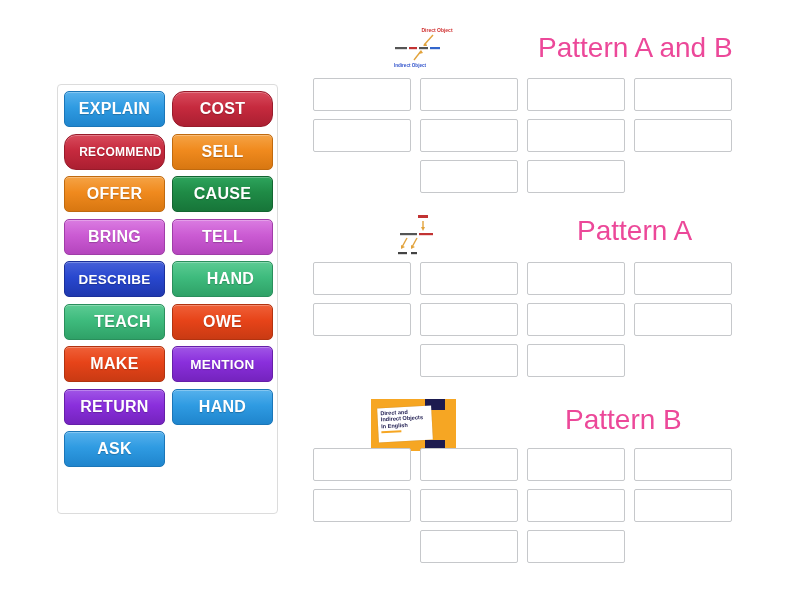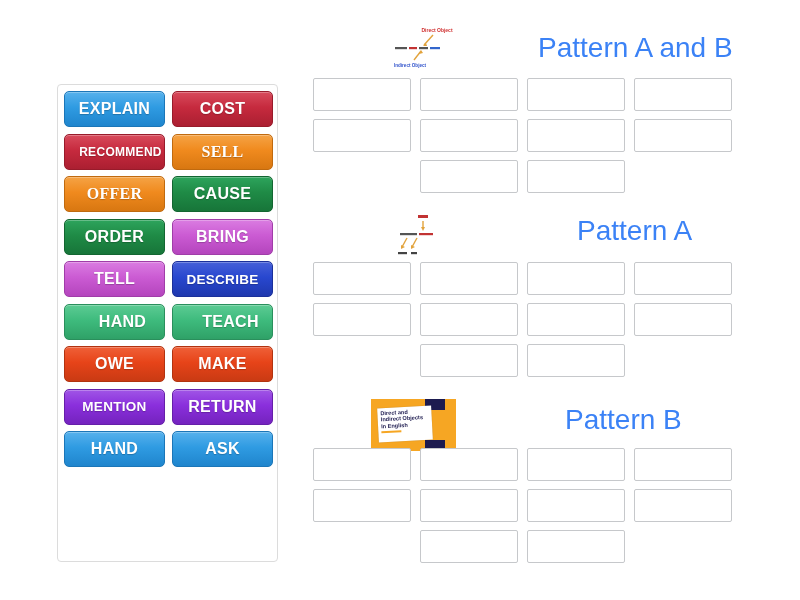--- a/index.html
+++ b/index.html
@@ -2,47 +2,47 @@
 <html><head>
 <meta charset="utf-8">
 <style>
   html,body{margin:0;padding:0;background:#ffffff;}
   #stage{
     position:relative;width:800px;height:600px;background:#ffffff;overflow:hidden;
     font-family:"Liberation Sans", sans-serif;
   }
   
   .word-bank{
-    position:absolute;left:57px;top:84px;width:221px;height:478px;
+    position:absolute;left:57px;top:84px;width:221px;height:430px;
     background:#ffffff;border:1px solid #dcdcdc;border-radius:4px;
     box-sizing:border-box;padding:6px;
     display:grid;grid-template-columns:101px 101px;grid-auto-rows:36px;
     column-gap:7px;row-gap:6.5px;
   }
   .tile{
     border-radius:5px;border:1px solid transparent;box-sizing:border-box;
     display:flex;align-items:center;justify-content:center;
     color:#ffffff;font-weight:bold;font-size:16px;letter-spacing:.3px;
     text-shadow:0 1px 1px rgba(0,0,0,.22);cursor:grab;
     box-shadow:inset 0 1px 0 rgba(255,255,255,.28);
   }
   .tile.small{font-size:12px;padding-left:12px;}
   .tile.mid{font-size:13.5px;}
   .c-sky     {background:linear-gradient(#56b1ec,#2f9be2 45%,#1f85cd);border-color:#1b76b8;}
-  .c-crimson {background:linear-gradient(#d84b5c,#c62a3e 45%,#ab1f31);border-color:#981b2b;}
-  .c-orange  {background:linear-gradient(#f5a345,#f08a1e 45%,#d87711);border-color:#c06a0f;font-family:Liberation Serif, serif;}
+  .c-crimson {background:linear-gradient(#d84b5c,#c62a3e 45%,#ab1f31);border-color:#981b2b;border-radius:12px;}
+  .c-orange  {background:linear-gradient(#f5a345,#f08a1e 45%,#d87711);border-color:#c06a0f;}
   .c-green   {background:linear-gradient(#2da45c,#1f8b46 45%,#177539);border-color:#136631;}
   .c-orchid  {background:linear-gradient(#da7ce1,#cb5bd3 45%,#b445bd);border-color:#a03da8;}
   .c-royal   {background:linear-gradient(#4660d8,#2847cf 45%,#1f38ae);border-color:#1b309a;}
   .c-emerald {background:linear-gradient(#5ccb93,#3ebb7d 45%,#2fa167);border-color:#2a8f5c;padding-left:16px;}
   .c-orangered{background:linear-gradient(#ef6038,#e74419 45%,#c93a13);border-color:#b23310;}
   .c-purple  {background:linear-gradient(#a055e6,#8a2fdc 45%,#7423be);border-color:#661fa9;}
   
   .group-title{
-    position:absolute;font-size:28px;line-height:30px;color:#3b82f6;
+    position:absolute;font-size:28px;line-height:30px;color:#ec4899;
     white-space:nowrap;font-weight:400;
   }
   .thumb{position:absolute;}
   .thumb svg{display:block;}
   .thumb-card{
     position:absolute;left:371px;top:399px;width:85px;height:52px;
     background:#f6a623;overflow:hidden;
   }
   .thumb-card .navy-block{position:absolute;width:20px;height:11px;background:#1d1b4f;left:54px;}
   .thumb-card .card{
@@ -77,21 +77,20 @@
 
 <div id="stage">
 
   <div class="word-bank">
     <div class="tile c-sky">EXPLAIN</div>
     <div class="tile c-crimson">COST</div>
     <div class="tile c-crimson small">RECOMMEND</div>
     <div class="tile c-orange">SELL</div>
     <div class="tile c-orange">OFFER</div>
     <div class="tile c-green">CAUSE</div>
-    <div class="tile c-green">ORDER</div>
     <div class="tile c-orchid">BRING</div>
     <div class="tile c-orchid">TELL</div>
     <div class="tile c-royal mid">DESCRIBE</div>
     <div class="tile c-emerald">HAND</div>
     <div class="tile c-emerald">TEACH</div>
     <div class="tile c-orangered">OWE</div>
     <div class="tile c-orangered">MAKE</div>
     <div class="tile c-purple mid">MENTION</div>
     <div class="tile c-purple">RETURN</div>
     <div class="tile c-sky">HAND</div>

